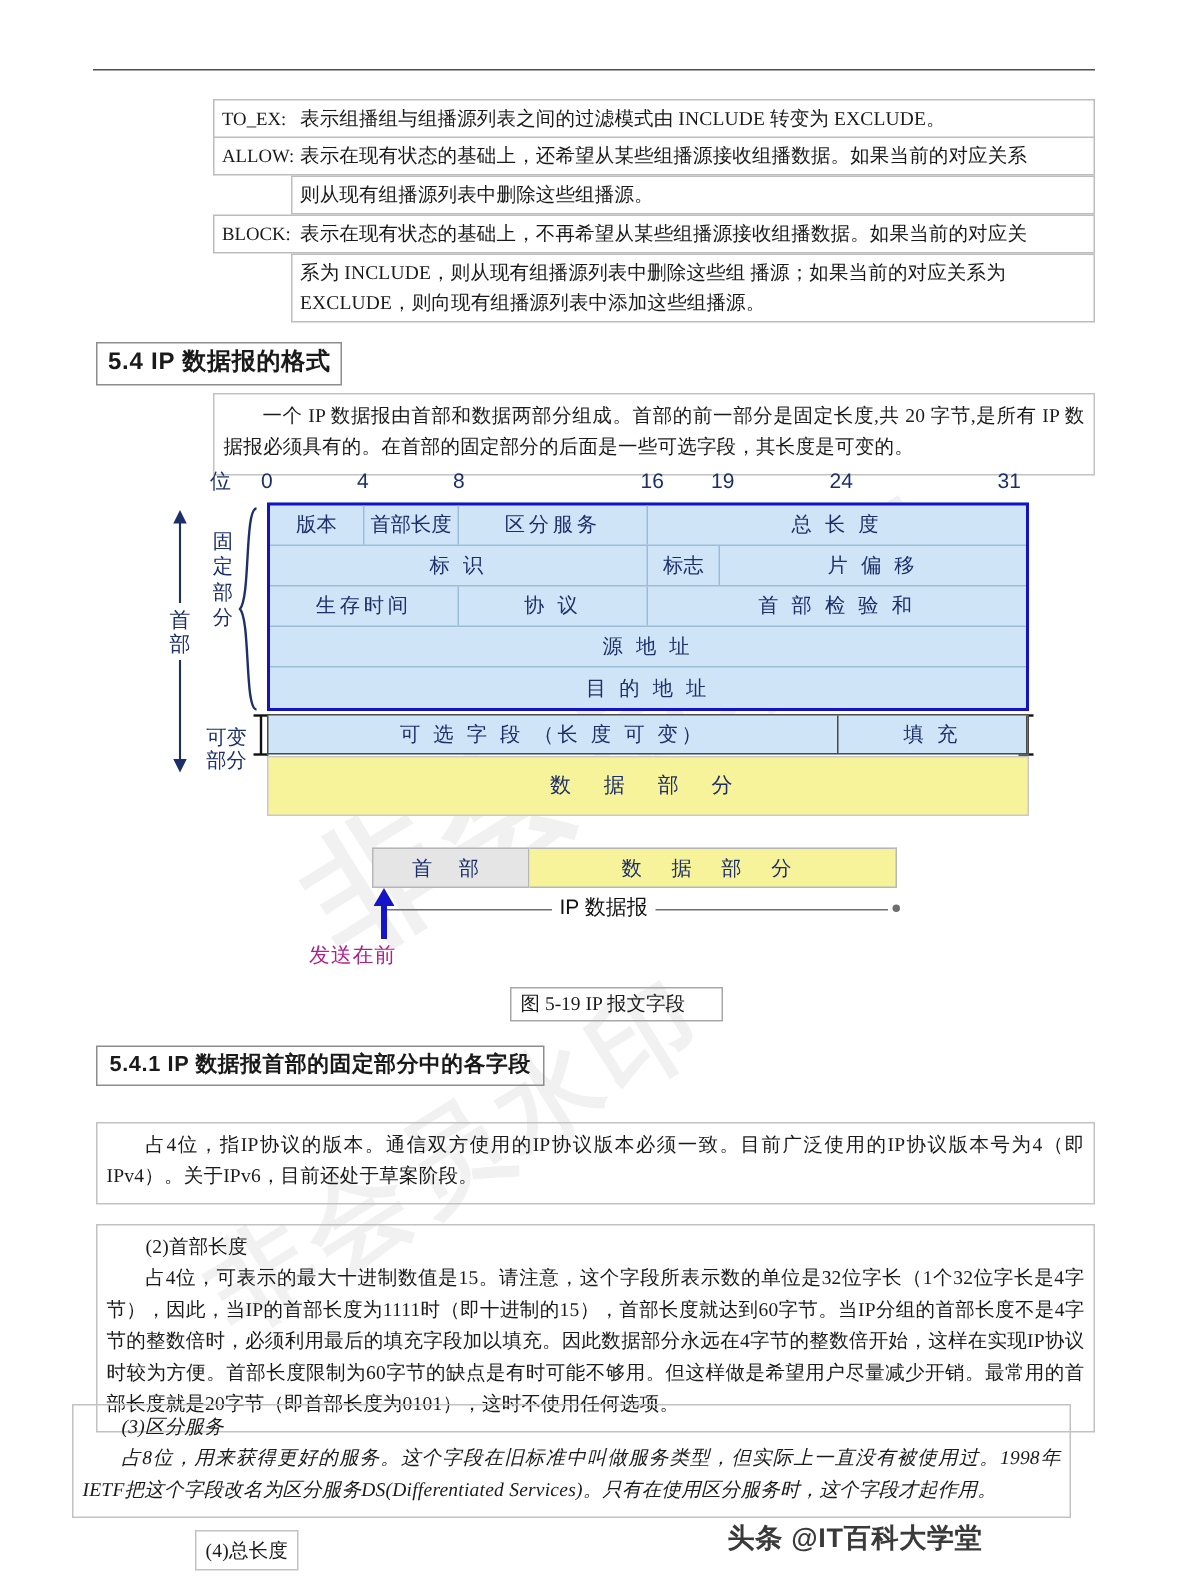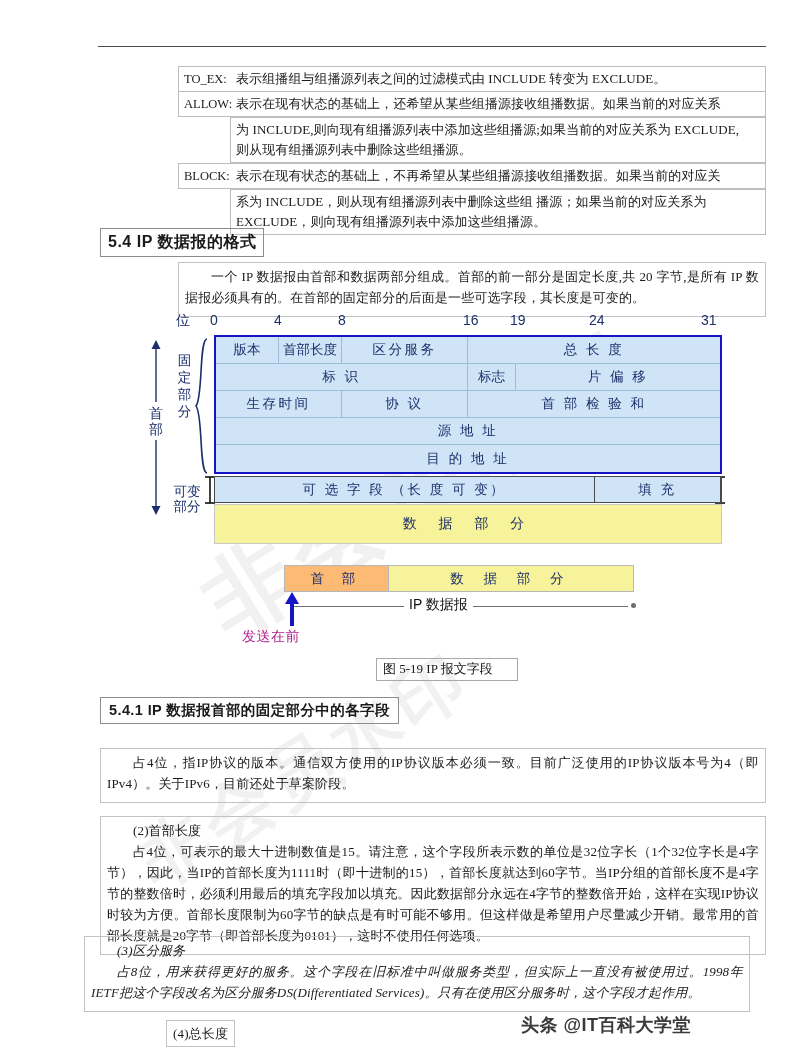--- a/index.html
+++ b/index.html
@@ -27,21 +27,21 @@
     font-family: "Liberation Sans", sans-serif;
     font-weight: 700;
     color: rgba(0,0,0,0.055);
     white-space: nowrap;
     transform: rotate(-32deg);
     transform-origin: left top;
   }
   .wm-a { left: 180px; top: 560px; font-size: 92px; letter-spacing: 6px; }
   .wm-b { left: 120px; top: 830px; font-size: 70px; letter-spacing: 5px; }
 
-  #page { position: relative; z-index: 2; width: 677px; height: 1055px; margin-left: 36px; }
+  #page { position: relative; z-index: 2; width: 677px; height: 1055px; }
 
   
   .top-rule {
     position: absolute; left: 62px; top: 46px; width: 668px;
     height: 0; border-top: 1.6px solid #4d4d4d;
   }
 
   
   .deftable {
     position: absolute; left: 142px; top: 66px; width: 588px;
@@ -166,21 +166,21 @@
   }
   .side-kebian {
     position: absolute; left: 133px; top: 184px; width: 36px;
     font-family: Liberation Serif, serif; font-size: 13.5px; color: #1c2f6b;
     text-align: center; line-height: 15px;
   }
 
   
   .sumbar { position: absolute; left: 248px; top: 265px; width: 350px; height: 27px; display: flex; }
   .sumbar .s-head {
-    width: 105px; background: #fdba74; border: 1px solid #b7b7b7;
+    width: 105px; background: #e5e5e5; border: 1px solid #b7b7b7;
     display: flex; align-items: center; justify-content: center;
     font-family: "Liberation Sans", sans-serif; font-size: 13.5px; color: #1c2f6b; letter-spacing: 7px;
   }
   .sumbar .s-data {
     flex: 1; background: #f7f39a; border: 1px solid #b7b7b7; border-left: none;
     display: flex; align-items: center; justify-content: center;
     font-family: "Liberation Sans", sans-serif; font-size: 13.5px; color: #1c2f6b; letter-spacing: 8px;
   }
 
   .iplabel {
@@ -232,21 +232,20 @@
       <div class="term">TO_EX:</div>
       <div class="desc">表示组播组与组播源列表之间的过滤模式由 INCLUDE 转变为 EXCLUDE。</div>
     </div>
 
     <div class="row b1" style="border-top:none;">
       <div class="term">ALLOW:</div>
       <div class="desc">表示在现有状态的基础上，还希望从某些组播源接收组播数据。如果当前的对应关系</div>
     </div>
 
     <div class="b2">
-      <div class="desc">为 INCLUDE,则向现有组播源列表中添加这些组播源;如果当前的对应关系为 EXCLUDE,</div>
       <div class="desc">则从现有组播源列表中删除这些组播源。</div>
     </div>
 
     <div class="row b1">
       <div class="term">BLOCK:</div>
       <div class="desc">表示在现有状态的基础上，不再希望从某些组播源接收组播数据。如果当前的对应关</div>
     </div>
 
     <div class="b2">
       <div class="desc">系为 INCLUDE，则从现有组播源列表中删除这些组 播源；如果当前的对应关系为</div>

